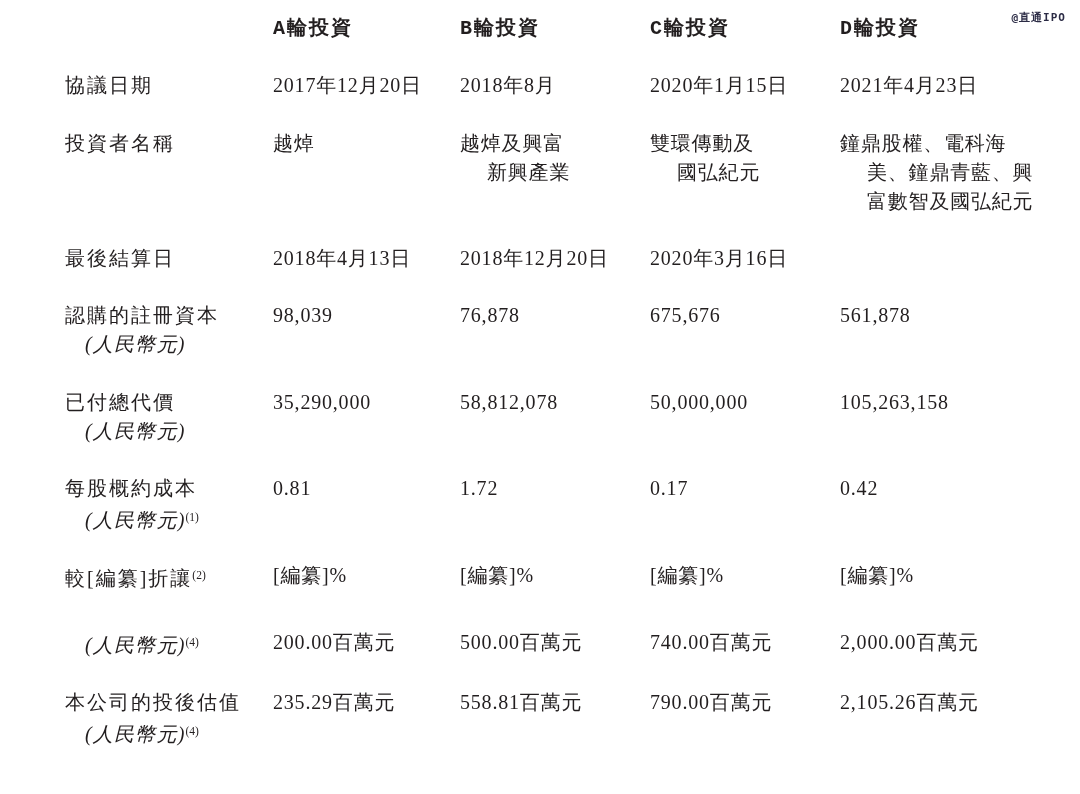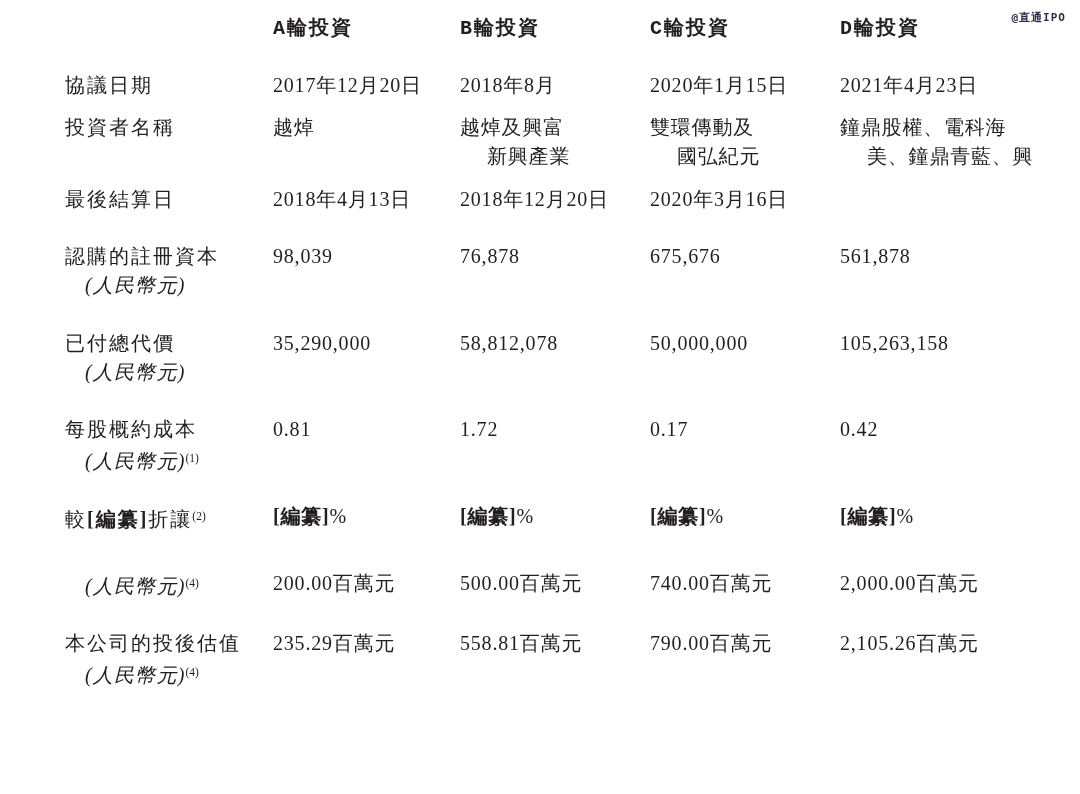--- a/index.html
+++ b/index.html
@@ -17,35 +17,35 @@
     position:absolute;top:10px;right:14px;
     font-family:"DejaVu Sans Mono",monospace;
     font-size:11px;font-weight:bold;
     color:#2b2b45;letter-spacing:1px;
   }
   .trow{
     display:grid;
     grid-template-columns:208px 187px 190px 190px 1fr;
   }
   #rows .trow{margin-bottom:28px;}
-  #rows .trow:nth-child(1){margin-bottom:13px;}
-  #rows .trow:nth-child(2){margin-bottom:14px;}
+  #rows .trow:nth-child(1){margin-bottom:29px;}
+  #rows .trow:nth-child(2){margin-bottom:28px;}
   #rows .trow:nth-child(4){margin-bottom:29px;}
   #rows .trow:nth-child(6){margin-bottom:26px;}
   #rows .trow:nth-child(7){margin-bottom:35px;}
   #rows .trow:nth-child(9){margin-bottom:0;}
   .trow.header-row{margin-bottom:28px;}
   .cell{font-size:20px;line-height:29px;}
   .colhead{font-weight:bold;letter-spacing:0.10em;white-space:nowrap;font-family:Liberation Mono, monospace;}
   .label-line{display:block;letter-spacing:0.10em;white-space:nowrap;}
   .sublabel{display:block;font-style:italic;padding-left:20px;letter-spacing:0.06em;white-space:nowrap;}
   .vline{display:block;letter-spacing:0.04em;white-space:nowrap;}
   .vline.cont{margin-left:1.35em;}
   .sup{font-size:11.5px;vertical-align:6px;letter-spacing:0;font-style:normal;}
-  b.redact{font-weight:bold;}
+  b.redact{font-weight:normal;}
 </style>
 </head>
 <body>
 
 <div class="page">
   <div class="watermark">@直通IPO</div>
   <div class="trow header-row" id="header-row">
       <div class="cell"></div>
       <div class="cell colhead">A輪投資</div>
       <div class="cell colhead">B輪投資</div>
@@ -81,20 +81,21 @@
           <span class="vline">越焯及興富</span>
           <span class="vline cont">新興產業</span>
         </div>
         <div class="cell">
           <span class="vline">雙環傳動及</span>
           <span class="vline cont">國弘紀元</span>
         </div>
         <div class="cell">
           <span class="vline">鐘鼎股權、電科海</span>
           <span class="vline cont">美、鐘鼎青藍、興</span>
+          <span class="vline cont">富數智及國弘紀元</span>
         </div>
       </div>
       <div class="trow">
         <div class="cell">
           <span class="label-line">最後結算日</span>
         </div>
         <div class="cell">
           <span class="vline">2018年4月13日</span>
         </div>
         <div class="cell">

